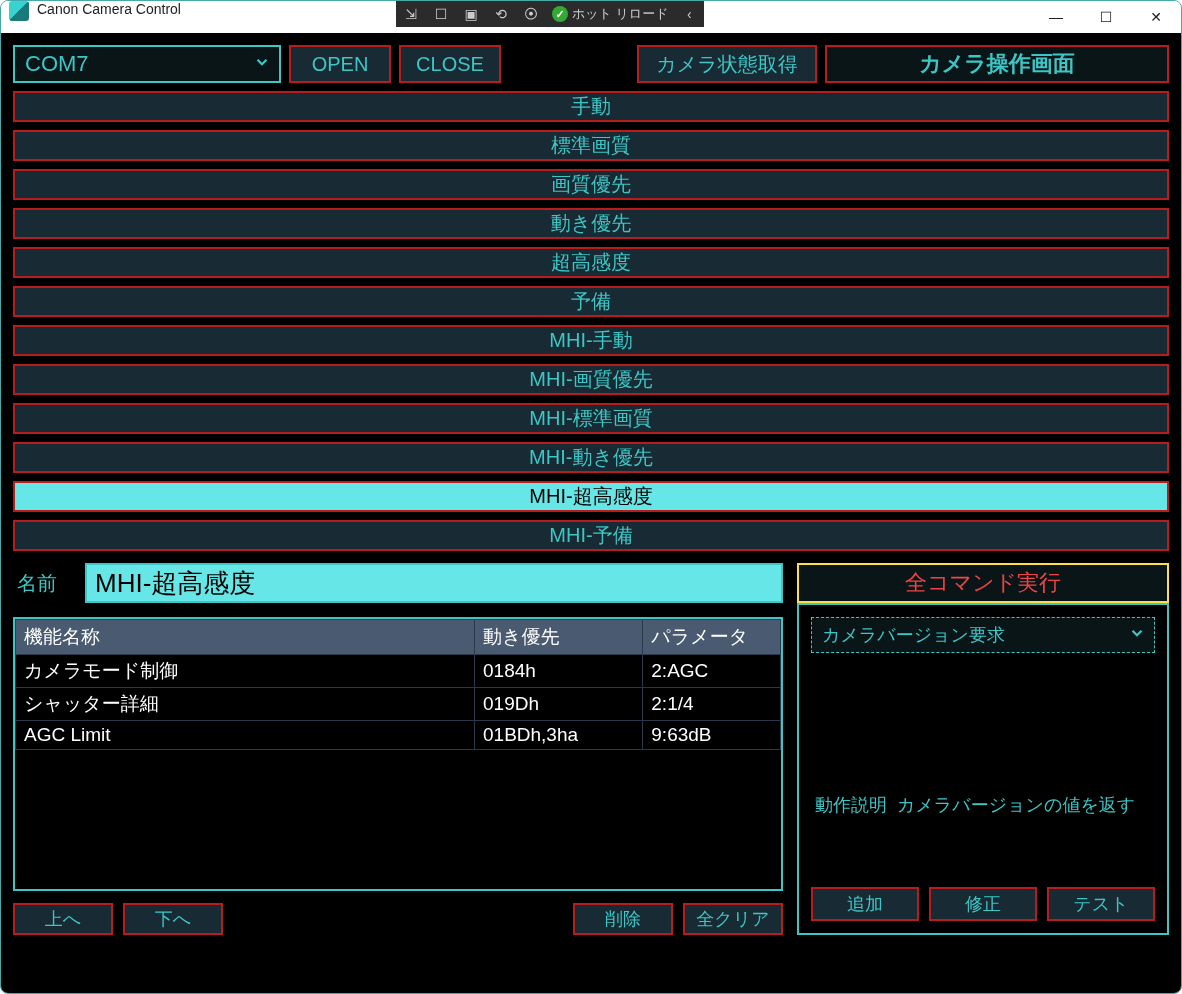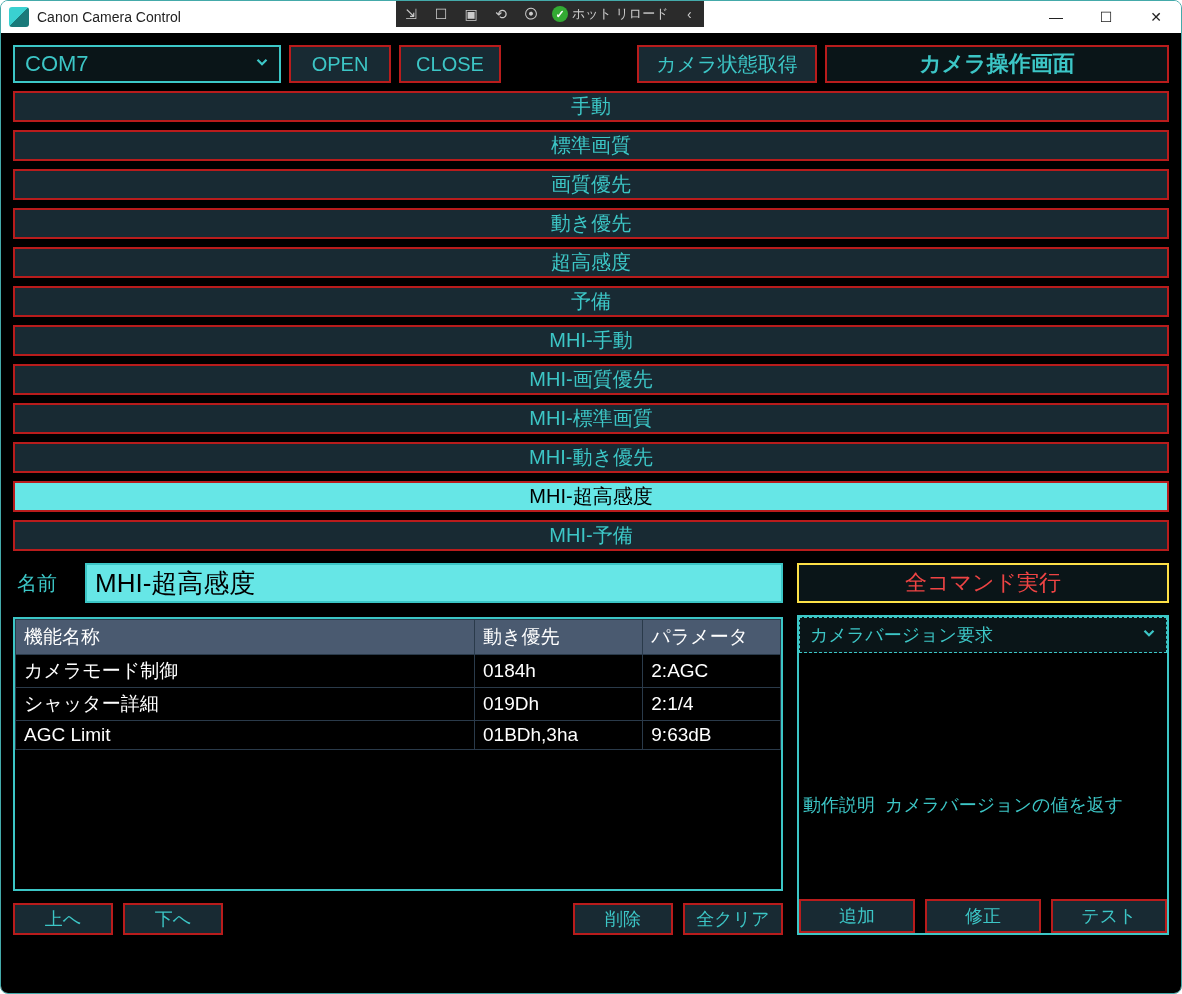--- a/index.html
+++ b/index.html
@@ -18,21 +18,20 @@
     border-radius: 8px;
     overflow: hidden;
     display: flex;
     flex-direction: column;
   }
   
   .titlebar {
     height: 32px;
     background: #fff;
     display: flex;
-    align-items: center;
     position: relative;
   }
   .titlebar .app-icon {
     width: 20px; height: 20px;
     margin: 0 8px;
     background: linear-gradient(135deg,#3ad1d1 0 50%,#1a7a7a 50% 100%);
     border-radius: 3px;
   }
   .titlebar .title {
     font-size: 14px;
@@ -172,23 +171,24 @@
   .b-gap{flex:1;}
   .b-del{width:100px;} .b-clear{width:100px;}
   
   .run-all {
     border:2px solid #fde047; height:40px;
     color:#ef4444; font-size:22px;
     display:flex;align-items:center;justify-content:center;
     background:#0a1518;
   }
   .cmd-panel {
-    margin-top:12px;
+    margin-top:0;
     border:2px solid #3cc6c6;
     flex:1;
+    padding:12px;
     display:flex;flex-direction:column;
     background:#000;
   }
   .cmd-select {
     border:1px dashed #3cc6c6;
     height:36px;
     color:#3cc6c6; font-size:18px;
     display:flex;align-items:center;
     padding:0 10px;
     position:relative;

